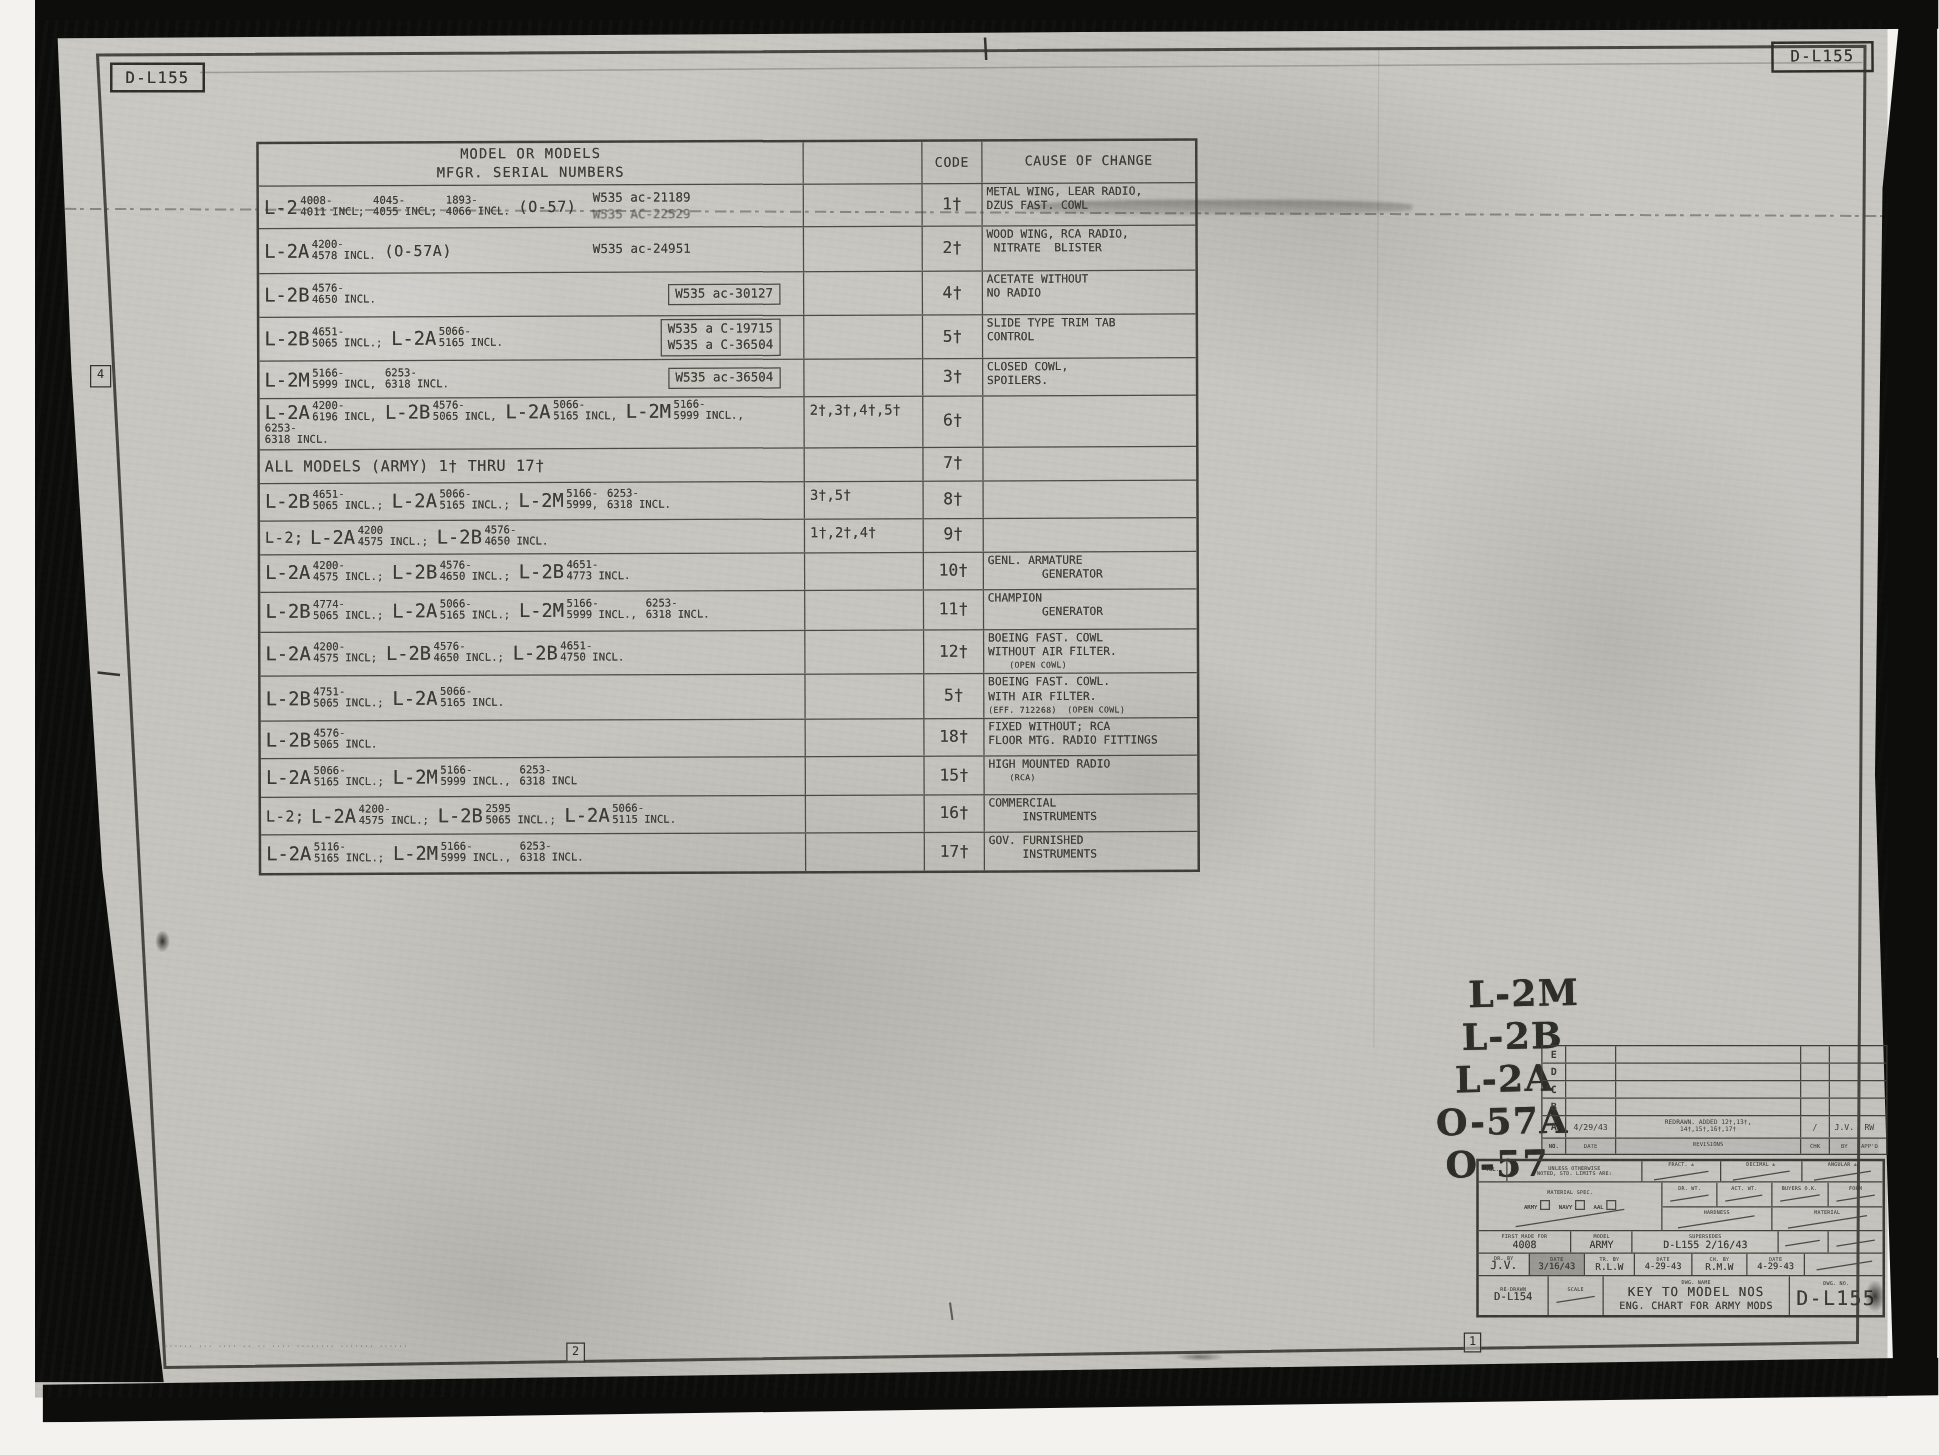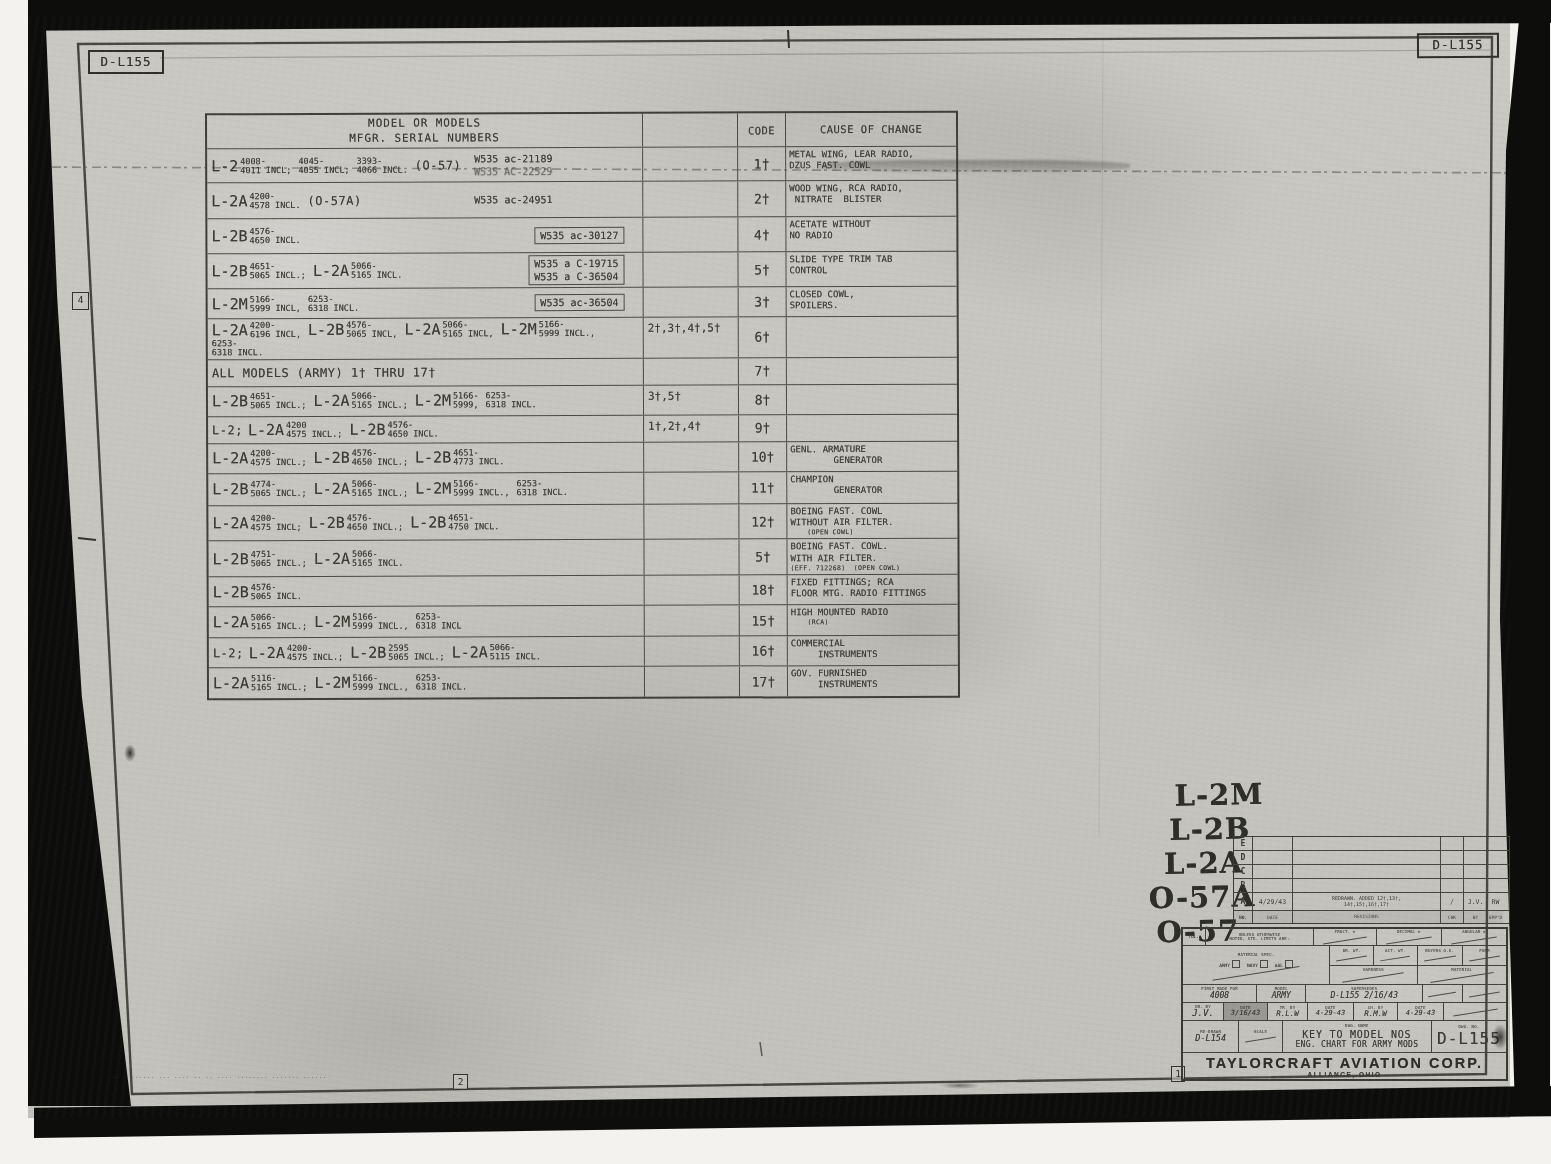--- a/index.html
+++ b/index.html
@@ -83,21 +83,21 @@
   .rev-hdr{font-size:4.5px;background:rgba(70,70,62,.08);}
   
   .title-block{position:absolute;left:1181px;top:927px;width:327px;border:2px solid #3a3a34;
     box-sizing:border-box;font-size:8px;text-shadow:0 0 .4px rgba(45,45,40,.55);}
   .tb-row{display:flex;border-top:1.3px solid #42423b;}
   .tb-row:first-child{border-top:none;}
   .tb-cell{border-left:1.3px solid #42423b;box-sizing:border-box;overflow:hidden;
     display:flex;flex-direction:column;align-items:center;justify-content:center;text-align:center;}
   .tb-cell:first-child{border-left:none;}
   .tb-lab{font-size:4px;letter-spacing:.2px;line-height:1.1;opacity:.85;align-self:stretch;}
-  .tb-val{font-size:8px;line-height:1;font-style:italic;}
+  .tb-val{font-size:8px;line-height:1;}
   .slash{display:block;width:72%;border-bottom:1.2px solid #4a4a43;transform:rotate(-9deg);margin:5px auto 3px;}
   .cb{width:6px;height:6px;border:1px solid #4a4a43;display:inline-block;margin-left:2px;vertical-align:-1px;}
   .specs{display:flex;gap:7px;font-size:4.5px;align-items:center;margin-top:3px;}
   .smudge-cell{background:rgba(45,45,38,.28);}
   .company-name{font-family:"Liberation Sans",sans-serif;font-weight:bold;font-size:14.5px;
     letter-spacing:2px;color:#2e2e29;}
   .company-loc{font-size:6.5px;letter-spacing:1.5px;font-family:"Liberation Sans",sans-serif;font-weight:bold;}
   .dwg-no-big{font-size:16px;letter-spacing:1px;}
   .title-line1{font-size:10px;letter-spacing:.8px;}
   .title-line2{font-size:8px;letter-spacing:.3px;}
@@ -155,21 +155,21 @@
             <span class="mname">L-2</span>
             <span class="stack">
               <i>4008-</i>
               <i>4011 INCL;</i>
             </span>
             <span class="stack">
               <i>4045-</i>
               <i>4055 INCL;</i>
             </span>
             <span class="stack">
-              <i>3393-</i>
+              <i>1893-</i>
               <i>4066 INCL.</i>
             </span>
             <span class="plain">(O-57)</span>
           </div>
           <div class="contracts">
             <div>W535 ac-21189</div>
             <div class="smudged">W535 AC-22529</div>
           </div>
         </div>
         <div class="t-cell cell-extra"></div>
@@ -446,21 +446,21 @@
           <div class="m-seq">
             <span class="mname">L-2B</span>
             <span class="stack">
               <i>4576-</i>
               <i>5065 INCL.</i>
             </span>
           </div>
         </div>
         <div class="t-cell cell-extra"></div>
         <div class="t-cell cell-code">18†</div>
-        <div class="t-cell cell-cause"><div class="cause-line">FIXED FITTINGS; RCA</div><div class="cause-line">FLOOR MTG. RADIO FITTINGS</div></div>
+        <div class="t-cell cell-cause"><div class="cause-line">FIXED WITHOUT; RCA</div><div class="cause-line">FLOOR MTG. RADIO FITTINGS</div></div>
       </div>
       <div class="t-row" style="min-height: 30px;">
         <div class="t-cell cell-models">
           <div class="m-seq">
             <span class="mname">L-2A</span>
             <span class="stack">
               <i>5066-</i>
               <i>5165 INCL.;</i>
             </span>
             <span class="mname">L-2M</span>
@@ -714,26 +714,20 @@
       <div class="tb-cell" style="width:151px;">
         <span class="tb-lab">DWG. NAME</span>
         <span class="title-line1">KEY TO MODEL NOS</span>
         <span class="title-line2">ENG. CHART FOR ARMY MODS</span>
       </div>
       <div class="tb-cell" style="width:76px;">
           <span class="tb-lab">DWG. NO.</span>
           <span class="dwg-no-big">D-L155</span>
         </div>
     </div>
-    <div class="tb-row" style="height:26px;">
-      <div class="tb-cell" style="width:327px;">
-        <span class="company-name">TAYLORCRAFT AVIATION CORP.</span>
-        <span class="company-loc">ALLIANCE, OHIO</span>
-      </div>
-    </div>
   </div>
 
   <div class="fine-print">·· · ······ ··· ···· ··   ·· ···· ········ ······· ······</div>
 
   <div class="smudge sm1"></div>
   <div class="smudge sm2"></div>
   <div class="smudge sm3"></div>
   <div class="smudge sm4"></div>
   <div class="grain"></div>
 </div>

